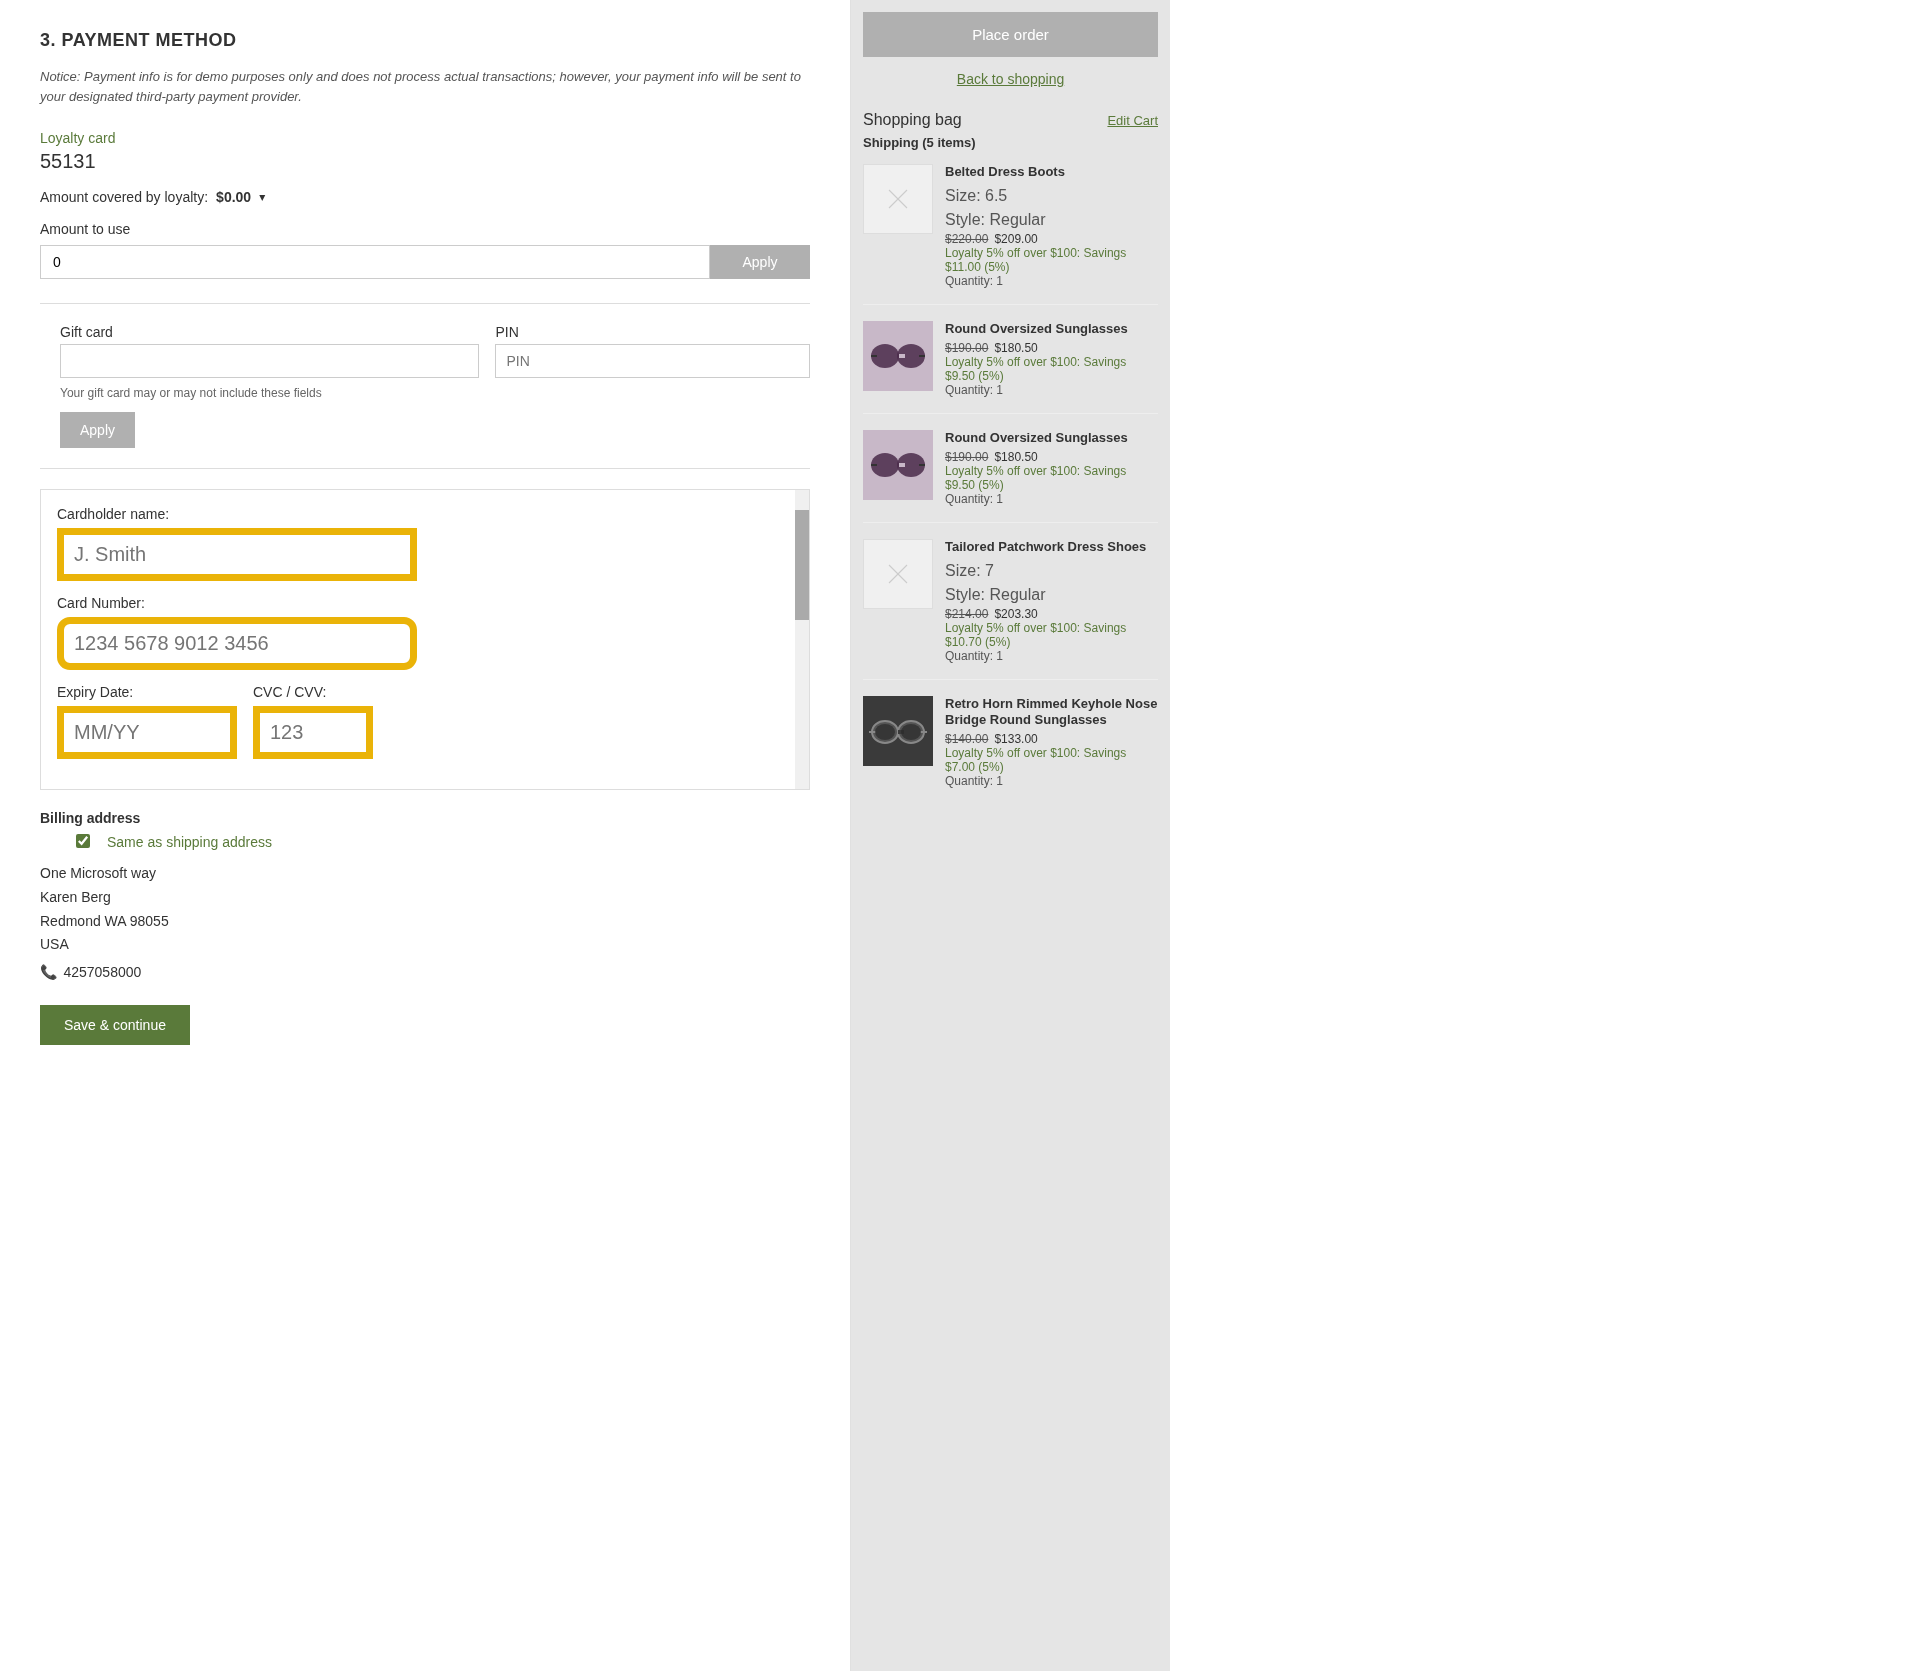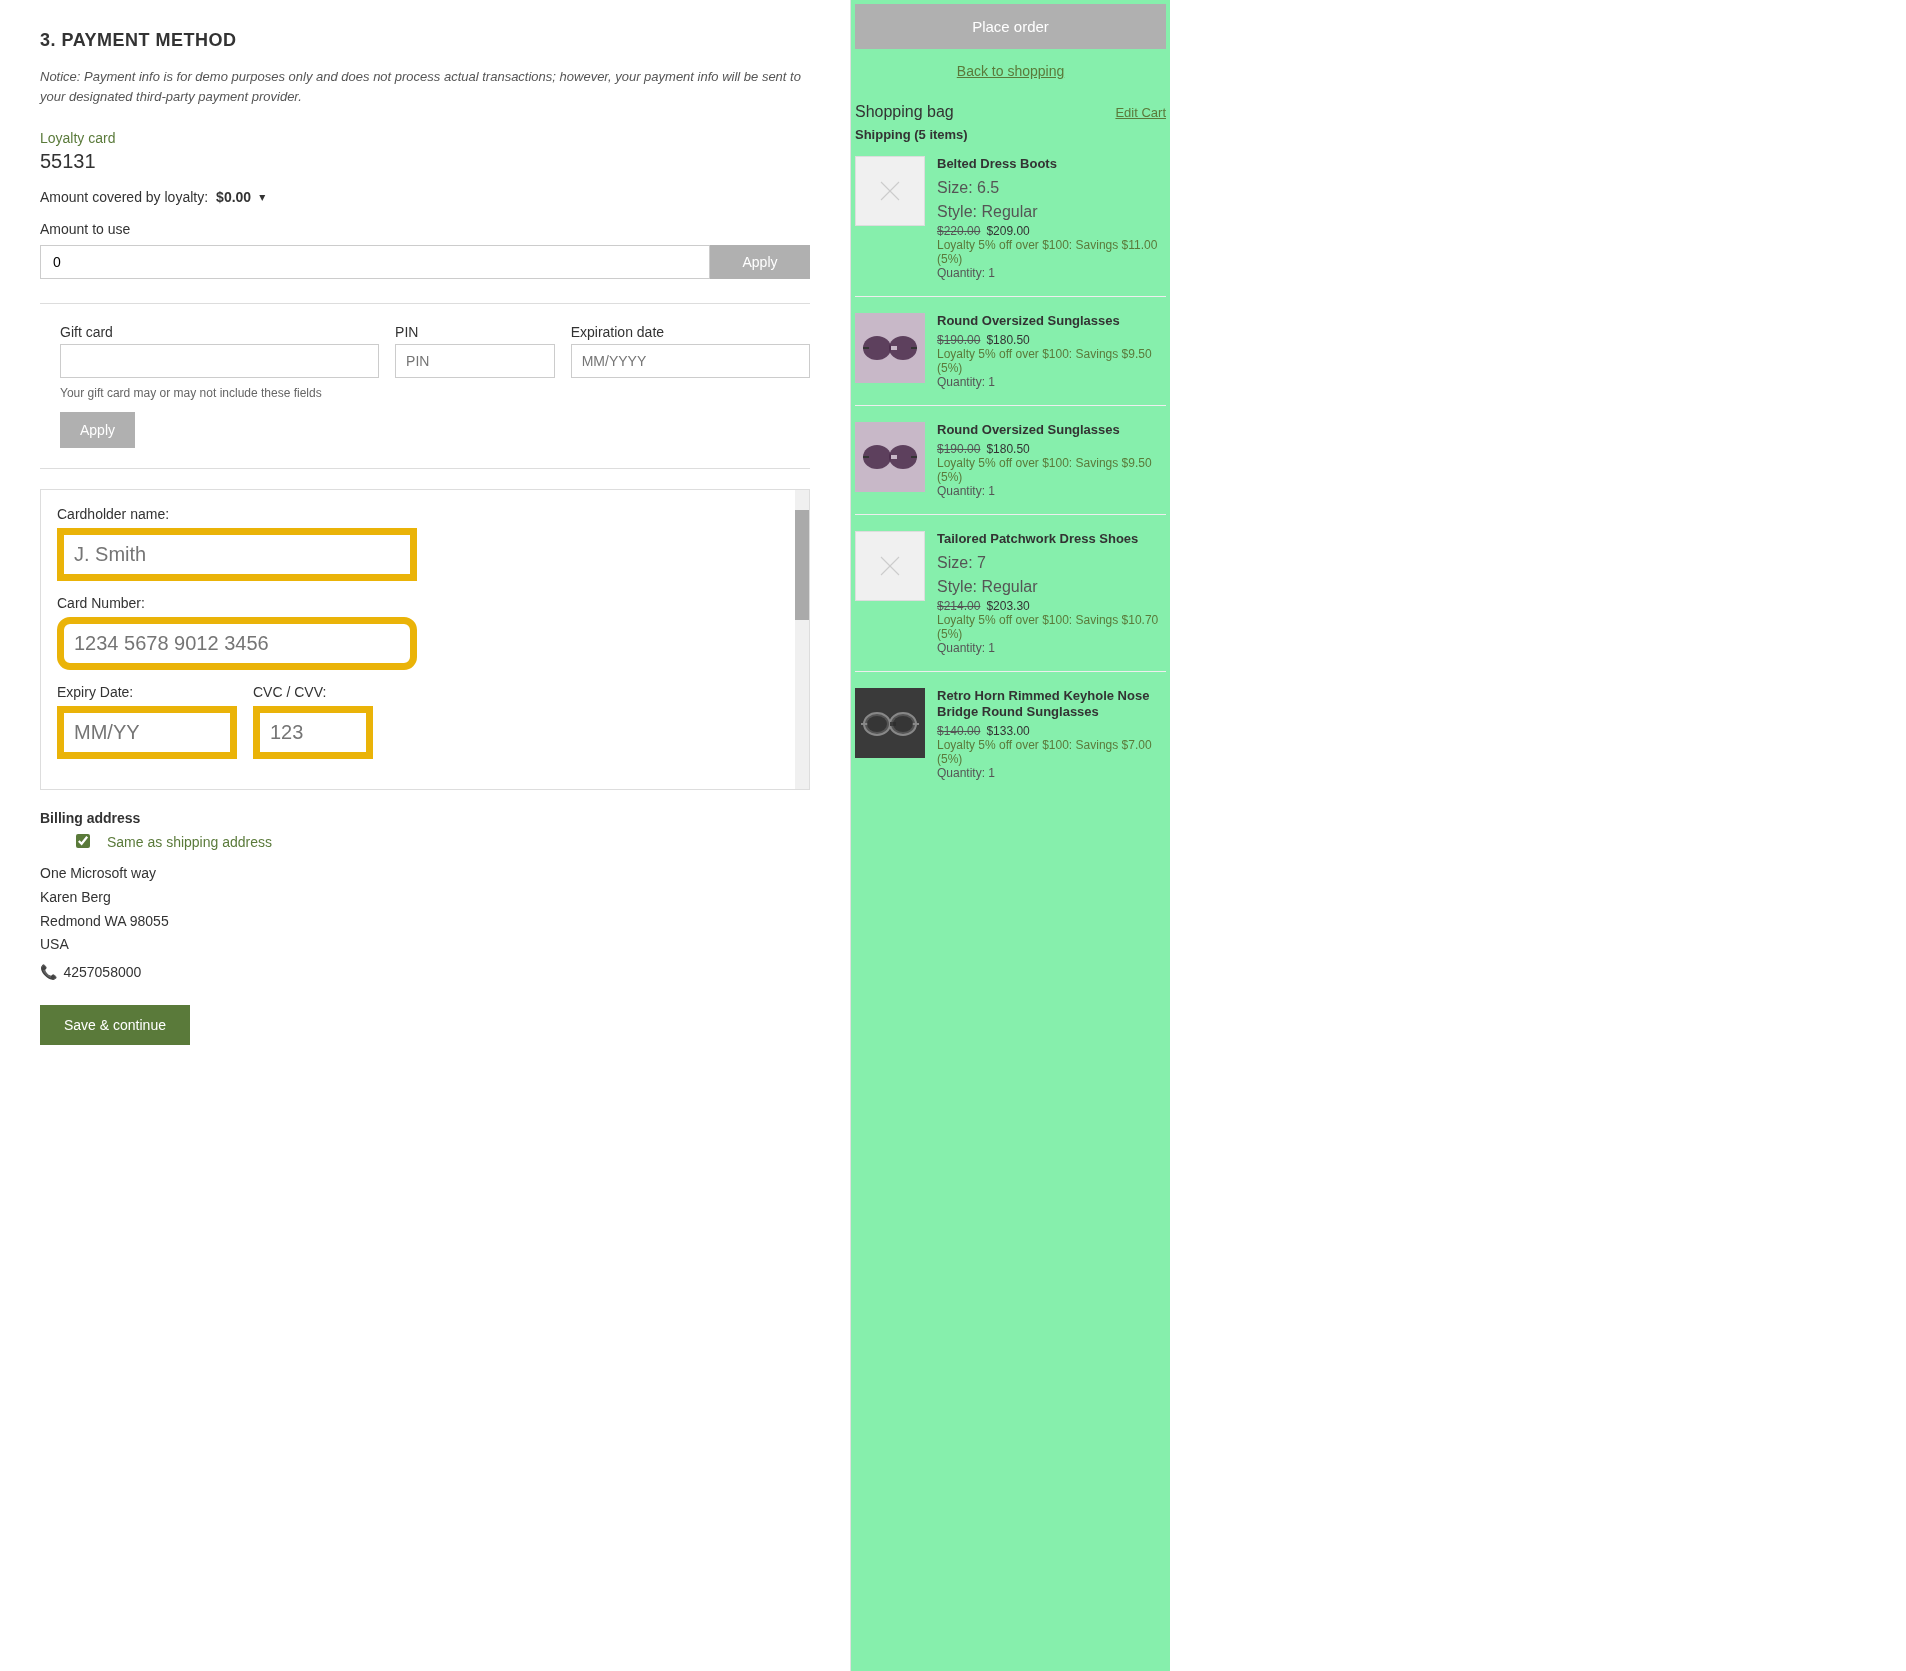--- a/index.html
+++ b/index.html
@@ -1,19 +1,19 @@
 <!DOCTYPE html>
 <html><head>
   <meta charset="utf-8">
   <style>
     * { box-sizing: border-box; margin: 0; padding: 0; }
     body { font-family: 'Segoe UI', Arial, sans-serif; font-size: 14px; color: #333; background: #fff; }
     .page-container { display: flex; min-height: 100vh; }
     .main-content { flex: 1; padding: 30px 40px; max-width: 850px; }
-    .sidebar { width: 320px; padding: 4px; border-left: 1px solid #e0e0e0; background: #86efac; }
+    .sidebar { width: 320px; padding: 12px; border-left: 1px solid #e0e0e0; background: #e5e5e5; }
 
     h2 { font-size: 18px; font-weight: bold; margin-bottom: 16px; letter-spacing: 0.5px; }
     .notice { font-style: italic; color: #555; margin-bottom: 24px; line-height: 1.5; font-size: 13px; }
 
     .section-label { color: #5a7a3a; font-size: 14px; margin-bottom: 4px; }
     .loyalty-number { font-size: 20px; font-weight: 400; margin-bottom: 16px; color: #333; }
 
     .amount-covered { display: flex; align-items: center; gap: 8px; margin-bottom: 16px; font-size: 14px; }
     .amount-covered strong { font-weight: bold; }
     .dropdown-arrow { font-size: 12px; cursor: pointer; }
@@ -119,24 +119,20 @@
     <div class="gift-card-section">
       <div class="gift-card-fields">
         <div class="field-group">
           <label>Gift card</label>
           <input type="text" style="">
         </div>
         <div class="field-group">
           <label>PIN</label>
           <input type="text" placeholder="PIN" style="">
         </div>
-        <div class="field-group">
-          <label>Expiration date</label>
-          <input type="text" placeholder="MM/YYYY" style="">
-        </div>
       </div>
       <div class="gift-card-note">Your gift card may or may not include these fields</div>
       <button class="apply-btn-block">Apply</button>
     </div>
 
     <hr class="divider">
 
     
     <div class="payment-method-section">
       <div style="position: relative;">

